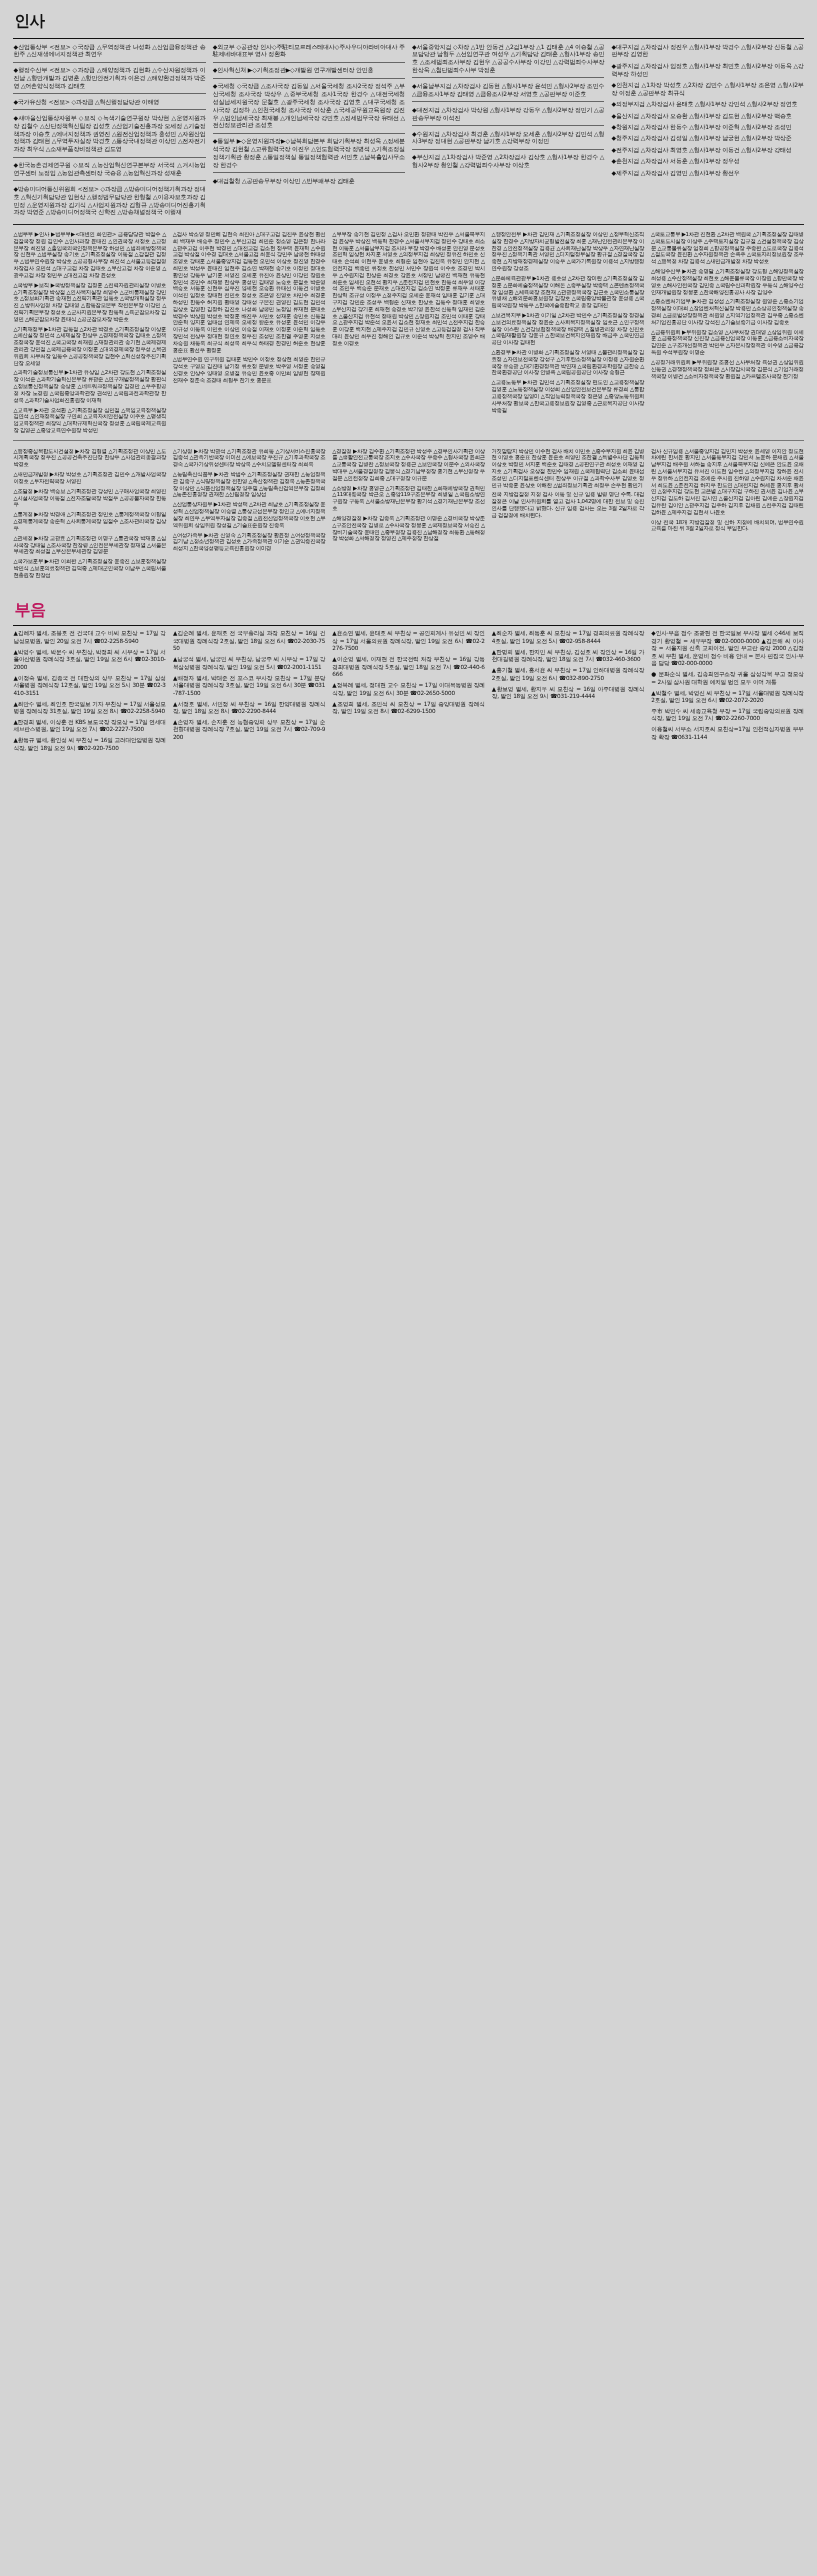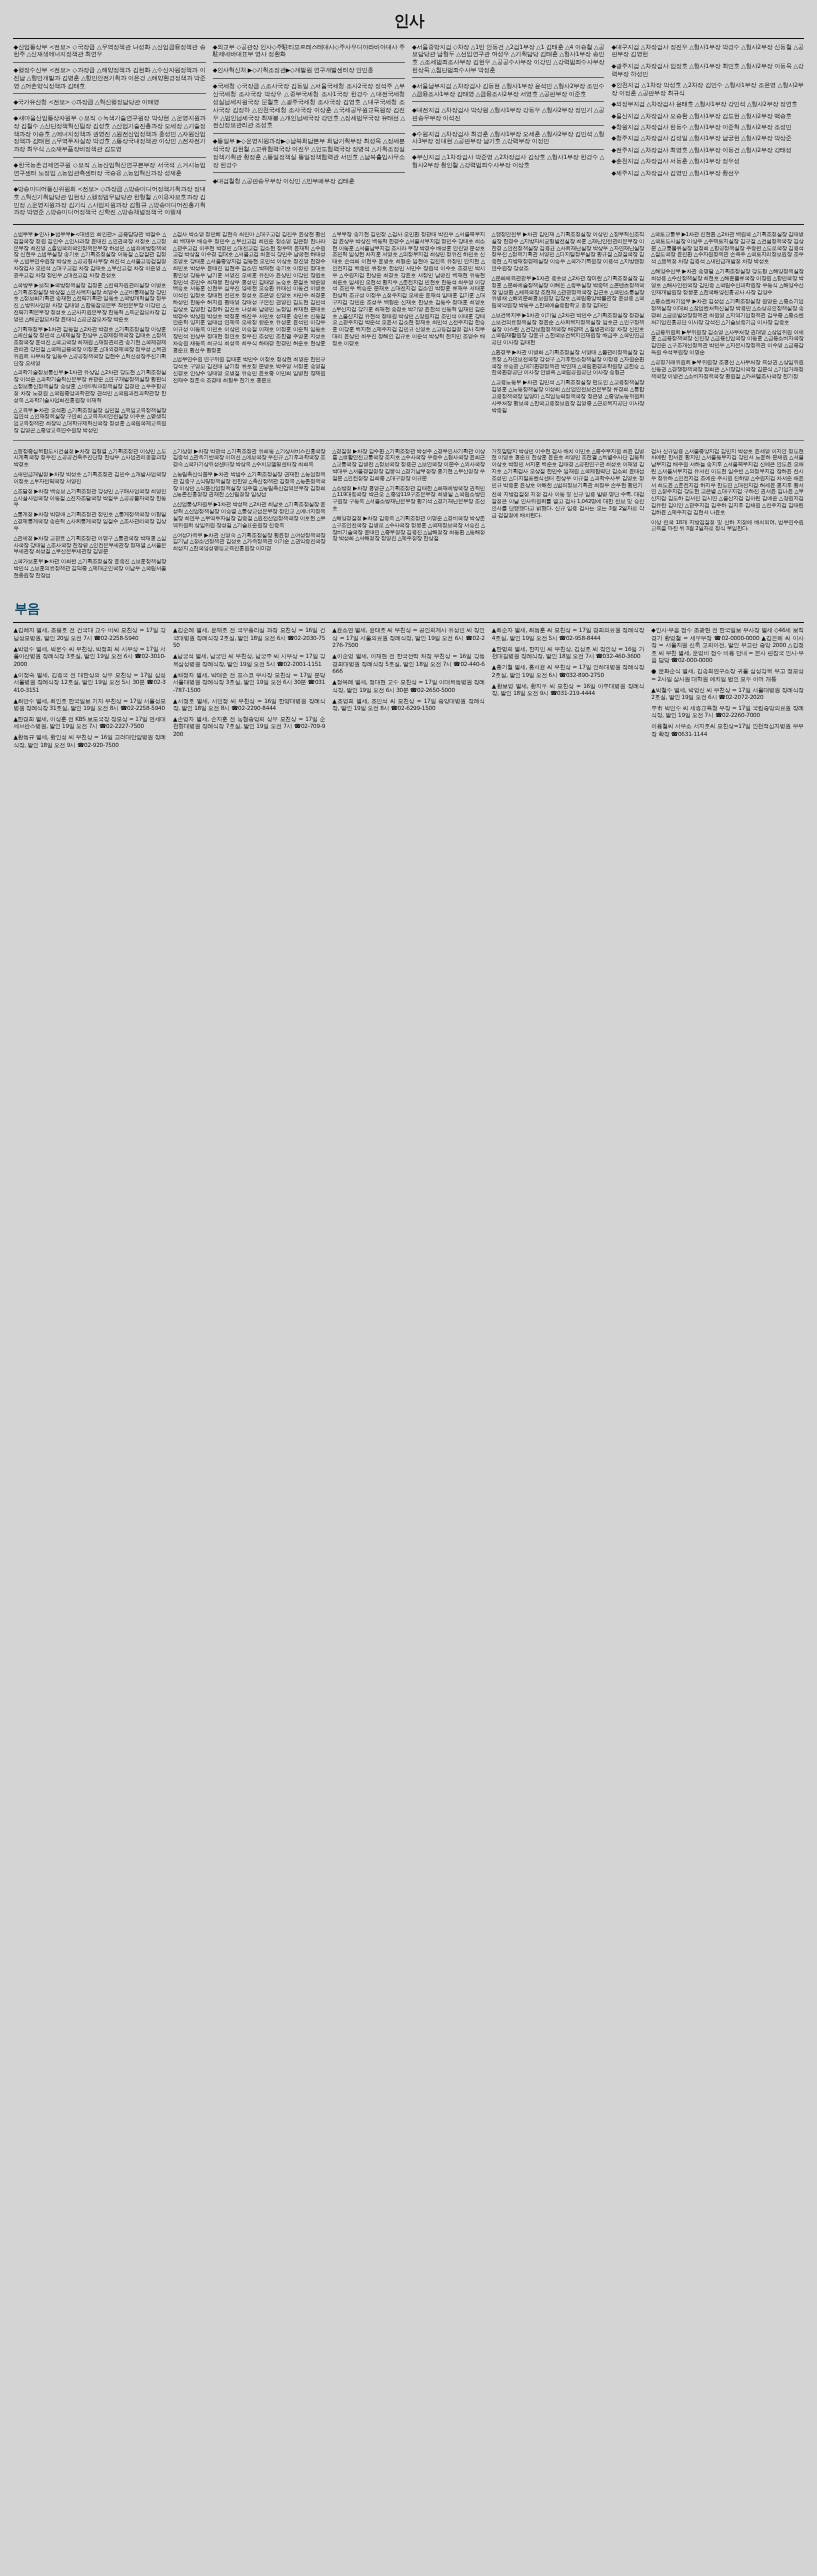--- a/index.html
+++ b/index.html
@@ -16,21 +16,20 @@
     box-sizing:border-box;
     padding:9.3px 13.4px 15.5px 13.4px;
   }
   
   .sec-title{
     font-size:15.5px;
     font-weight:bold;
     color:#111;
     letter-spacing:-0.5px;
     margin:2.1px 0 5.2px 1px;
-    text-align:center;
   }
   .rule-thick{
     border-top:1.5px solid #111;
     margin:1px 0 4.1px 0;
   }
   
   .band{
     display:flex;
     gap:7.2px;
     align-items:flex-start;
@@ -74,23 +73,23 @@
   .hr-dark{
     border-top:1px solid #222;
     margin:4.1px 0 4.1px 0;
   }
   .hr-light{
     border-top:0.5px solid #777;
     margin:3.6px 0 3.6px 0;
   }
   
   .obit-title{
-    font-size:13px;
+    font-size:16px;
     font-weight:bold;
-    color:#0c4a6e;
+    color:#be185d;
     margin:5.2px 0 4.1px 1px;
     letter-spacing:-0.5px;
   }
   .obit-grid{
     display:flex;
     gap:7.2px;
   }
   .obit-grid .ocol{flex:1 1 0;min-width:0;}
   .obit{
     font-size:5.7px;

